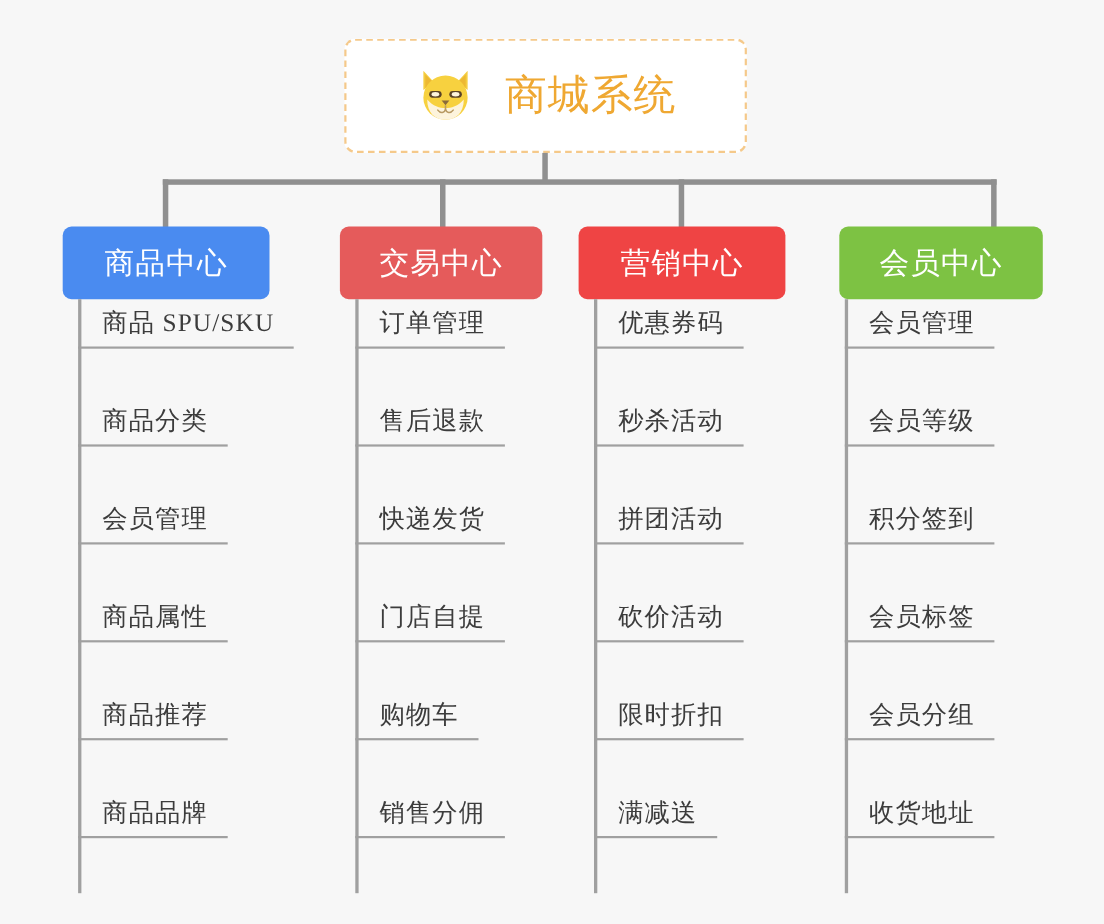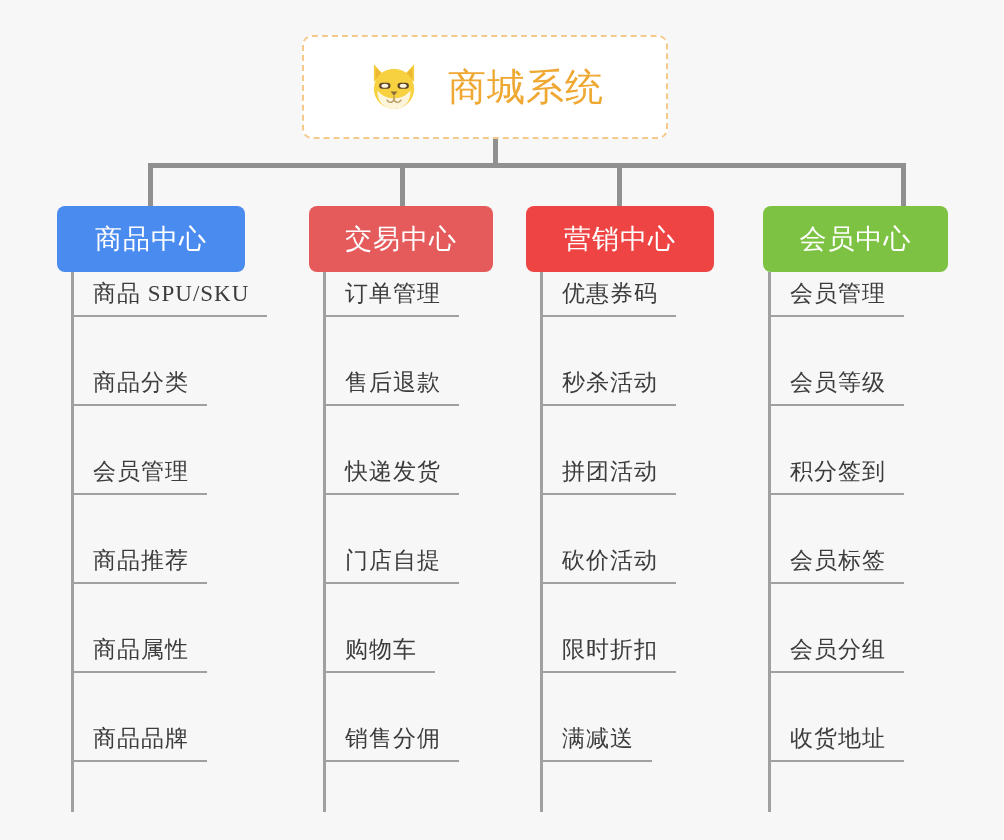--- a/index.html
+++ b/index.html
@@ -16,21 +16,21 @@
 
   #diagram {
     position: relative;
     width: 1004px;
     height: 840px;
   }
 
   
   .root-node {
     position: absolute;
-    left: 302px;
+    left: 313px;
     top: 35px;
     width: 366px;
     height: 104px;
     box-sizing: border-box;
     background: #ffffff;
     border: 2px dashed #f5c98a;
     border-radius: 10px;
     display: flex;
     align-items: center;
     justify-content: center;
@@ -181,24 +181,24 @@
         <div class="leaf">
             <span class="leaf-label">商品 SPU/SKU</span>
           </div>
         <div class="leaf">
             <span class="leaf-label">商品分类</span>
           </div>
         <div class="leaf">
             <span class="leaf-label">会员管理</span>
           </div>
         <div class="leaf">
+            <span class="leaf-label">商品属性</span>
+          </div>
+        <div class="leaf">
             <span class="leaf-label">商品推荐</span>
-          </div>
-        <div class="leaf">
-            <span class="leaf-label">商品属性</span>
           </div>
         <div class="leaf">
             <span class="leaf-label">商品品牌</span>
           </div>
       </div>
     </div>
 
     <div class="column col-1">
       <div class="col-header">交易中心</div>
       <div class="col-body">

